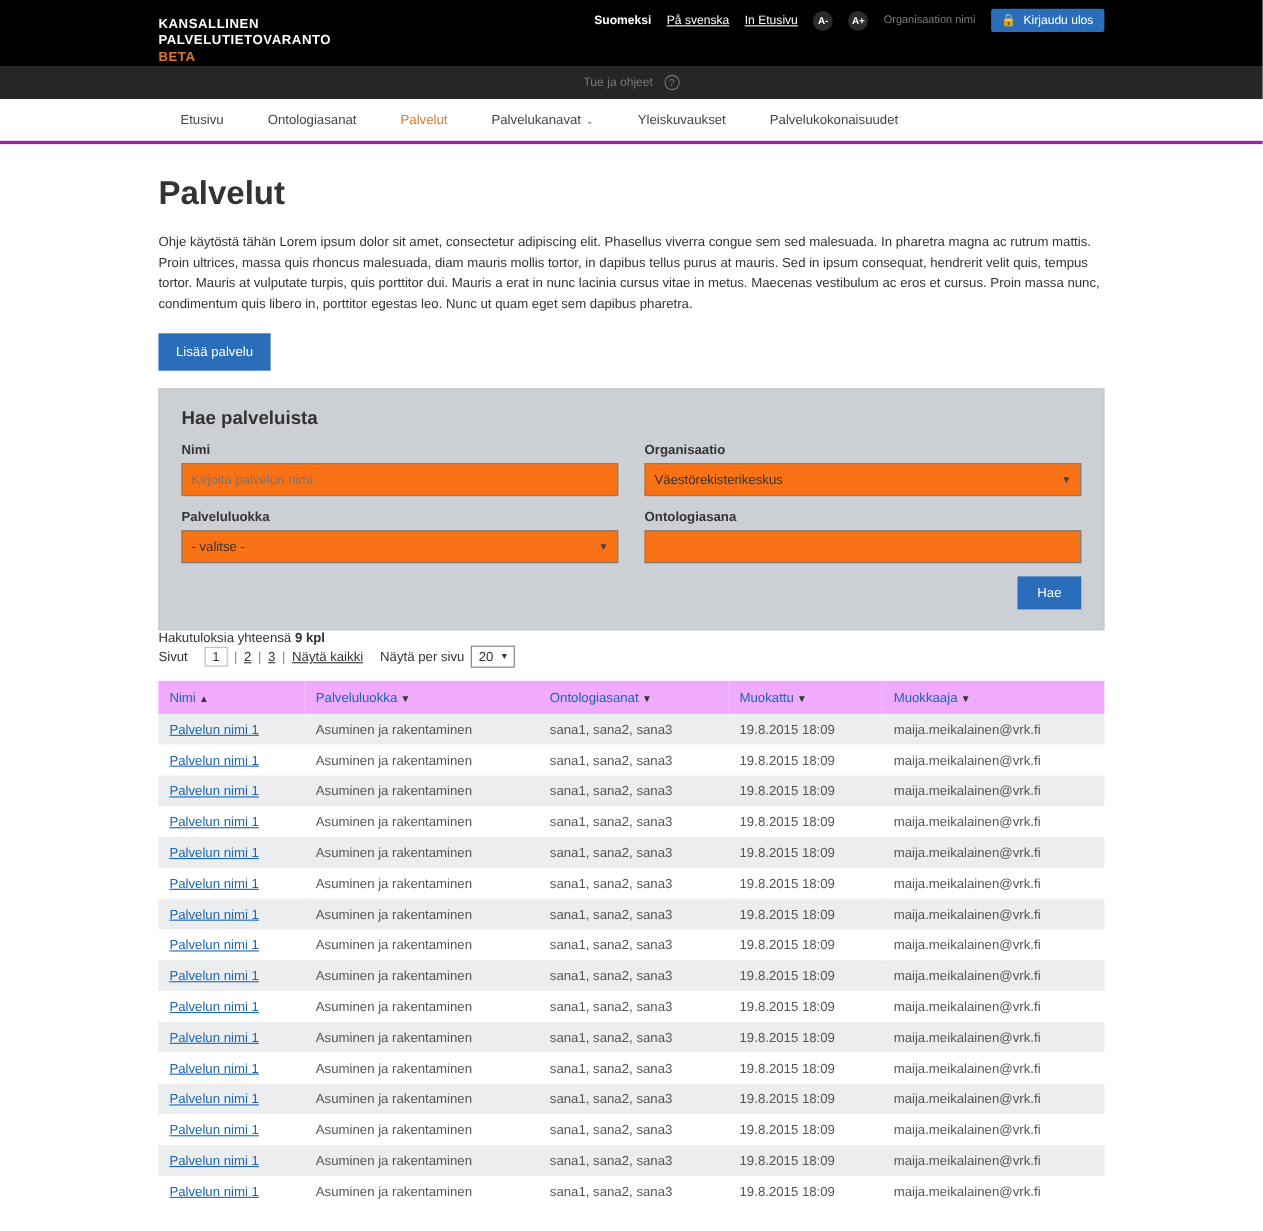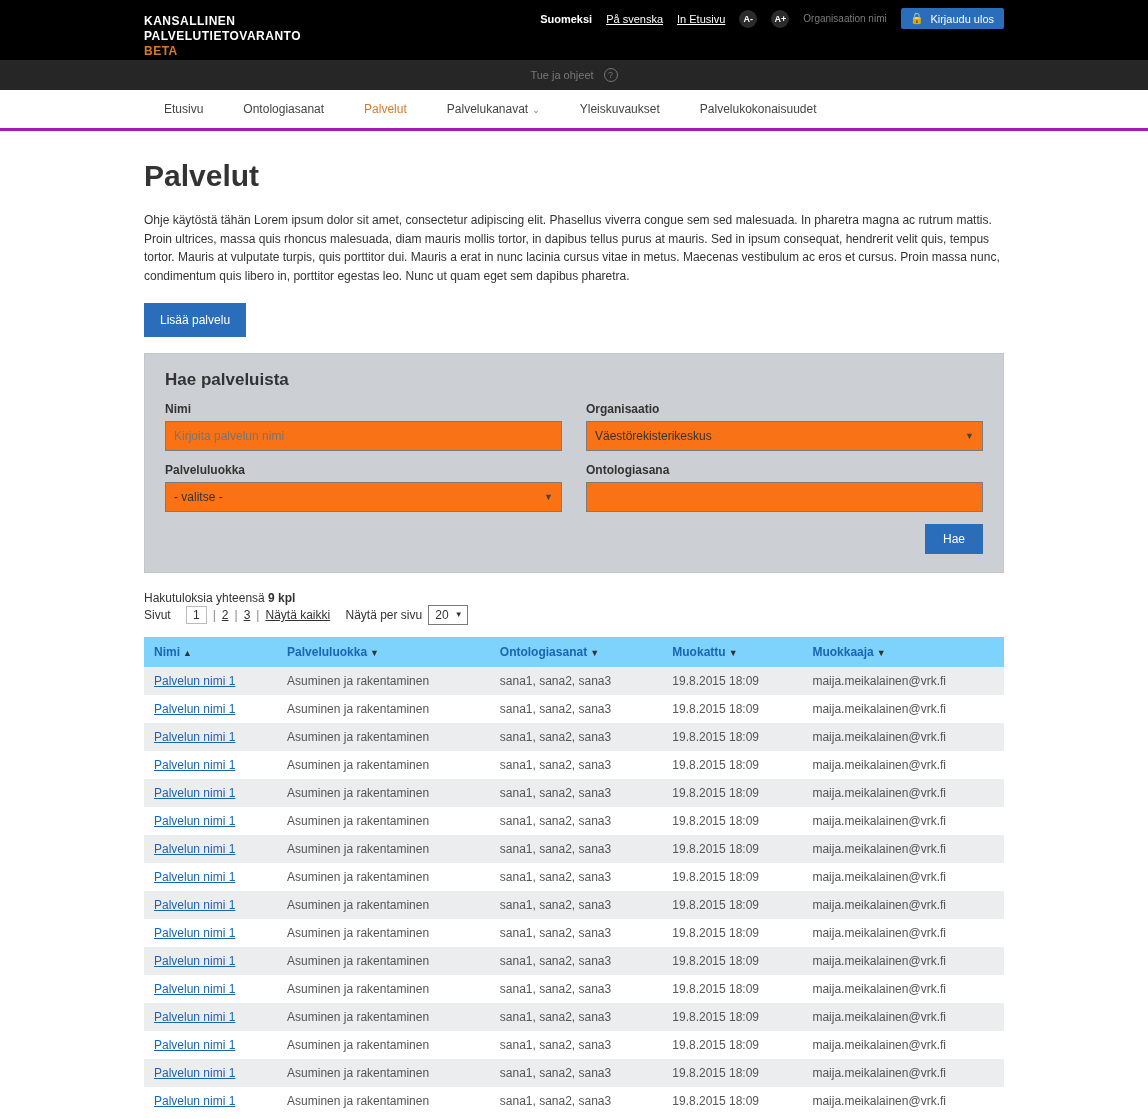--- a/index.html
+++ b/index.html
@@ -34,31 +34,31 @@
     .panel-title { font-size:17px; font-weight:bold; margin-bottom:12px; }
     .form-row { display:flex; gap:24px; margin-bottom:12px; }
     .form-group { flex:1; display:flex; flex-direction:column; }
     .form-label { font-size:12px; font-weight:bold; margin-bottom:5px; }
     .input, .select { background:#f97316; border:1px solid #7b7b7b; height:30px; padding:0 8px; font-size:12px; width:100%; }
     .select { display:flex; align-items:center; justify-content:space-between; cursor:pointer; }
     .select .caret { font-size:9px; color:#444; }
     .btn-search { background:#2a6ebb; color:#fff; border:none; padding:8px 18px; font-size:12px; cursor:pointer; float:right; }
     .clearfix::after { content:""; display:table; clear:both; }
     
-    .results-meta { margin-top:18px; font-size:12px; }
+    .results-meta { font-size:12px; }
     .results-meta strong { font-weight:bold; }
     .pager-row { margin-top:0; font-size:12px; display:flex; align-items:center; gap:6px; }
     .pager-row a { color:#333; text-decoration:underline; cursor:pointer; }
     .pager-row .current { font-weight:normal; text-decoration:none; padding:1px 6px; background:#fff; border:1px solid #bbb; }
     .pager-row .sep { color:#888; }
     .pager-row .sel { border:1px solid #7b7b7b; background:#fff; padding:2px 18px 2px 6px; position:relative; cursor:pointer;text-align:center; }
     .pager-row .sel .caret { position:absolute; right:4px; top:4px; font-size:8px; }
     
     table.results { width:100%; border-collapse:collapse; margin-top:12px; font-size:12px; }
-    table.results th { text-align:left; color:#1a66b3; font-weight:bold; padding:8px 10px; background:#7dd3fc; cursor:pointer; }
+    table.results th { text-align:left; color:#1a66b3; font-weight:normal; padding:8px 10px; background:#f0abfc; cursor:pointer; }
     table.results th .sort { font-size:9px; margin-left:3px; color:#333; }
     table.results td { padding:7px 10px; color:#555; }
     table.results tbody tr:nth-child(odd) { background:#ecedee; }
     table.results tbody tr:nth-child(even) { background:#fff; }
     table.results td a { color:#1a66b3; text-decoration:underline; cursor:pointer; }
   </style>
 </head>
 <body>
 
 <div class="topbar">

